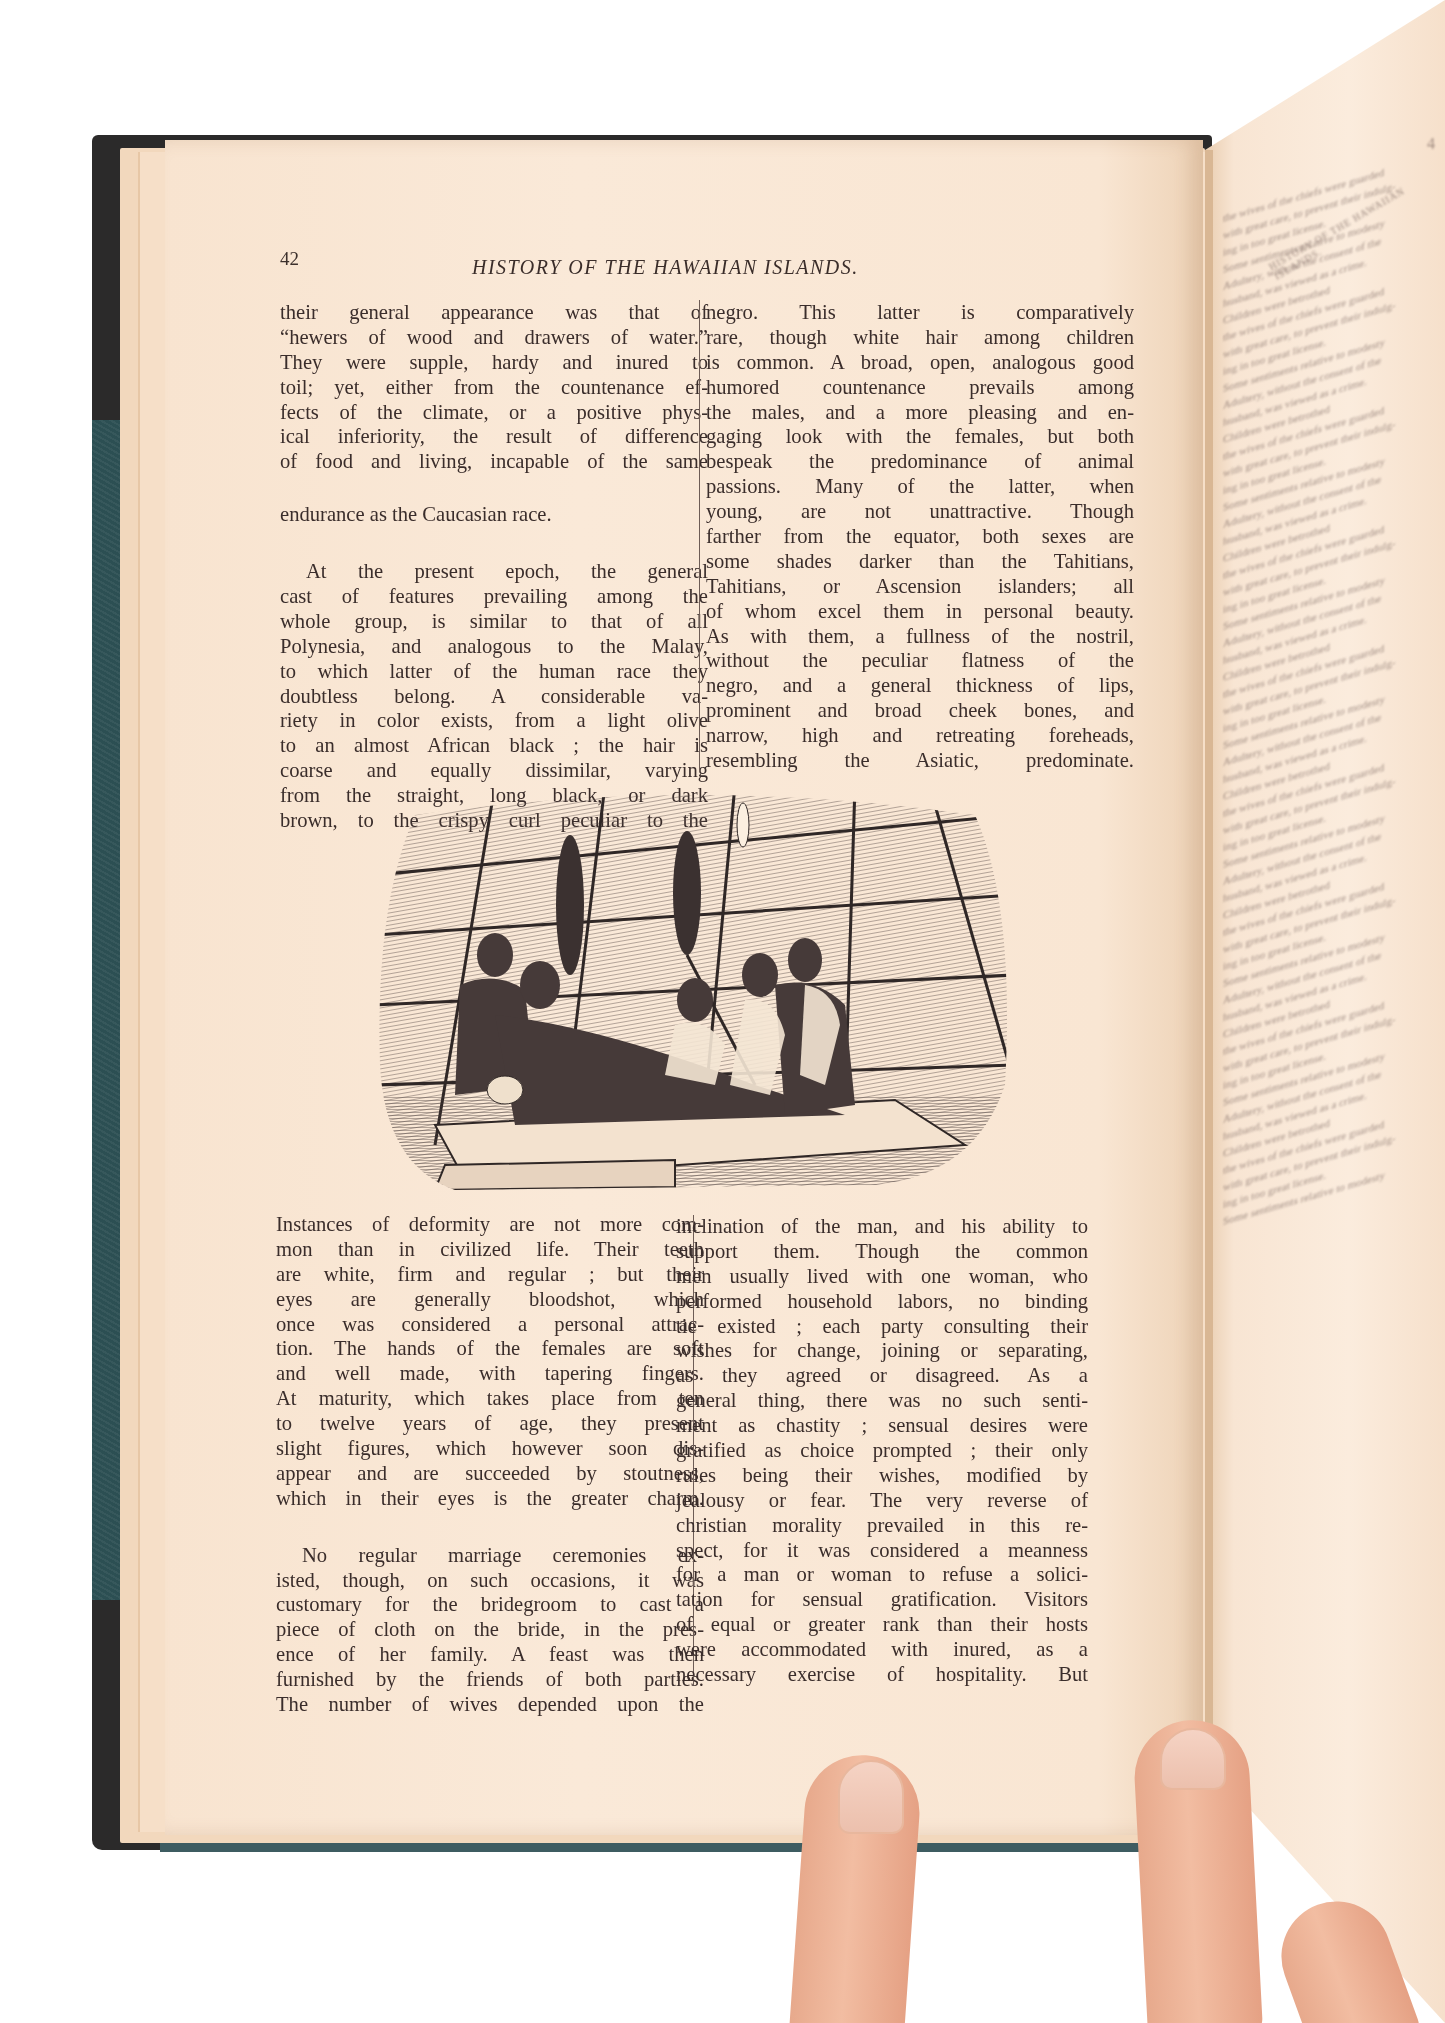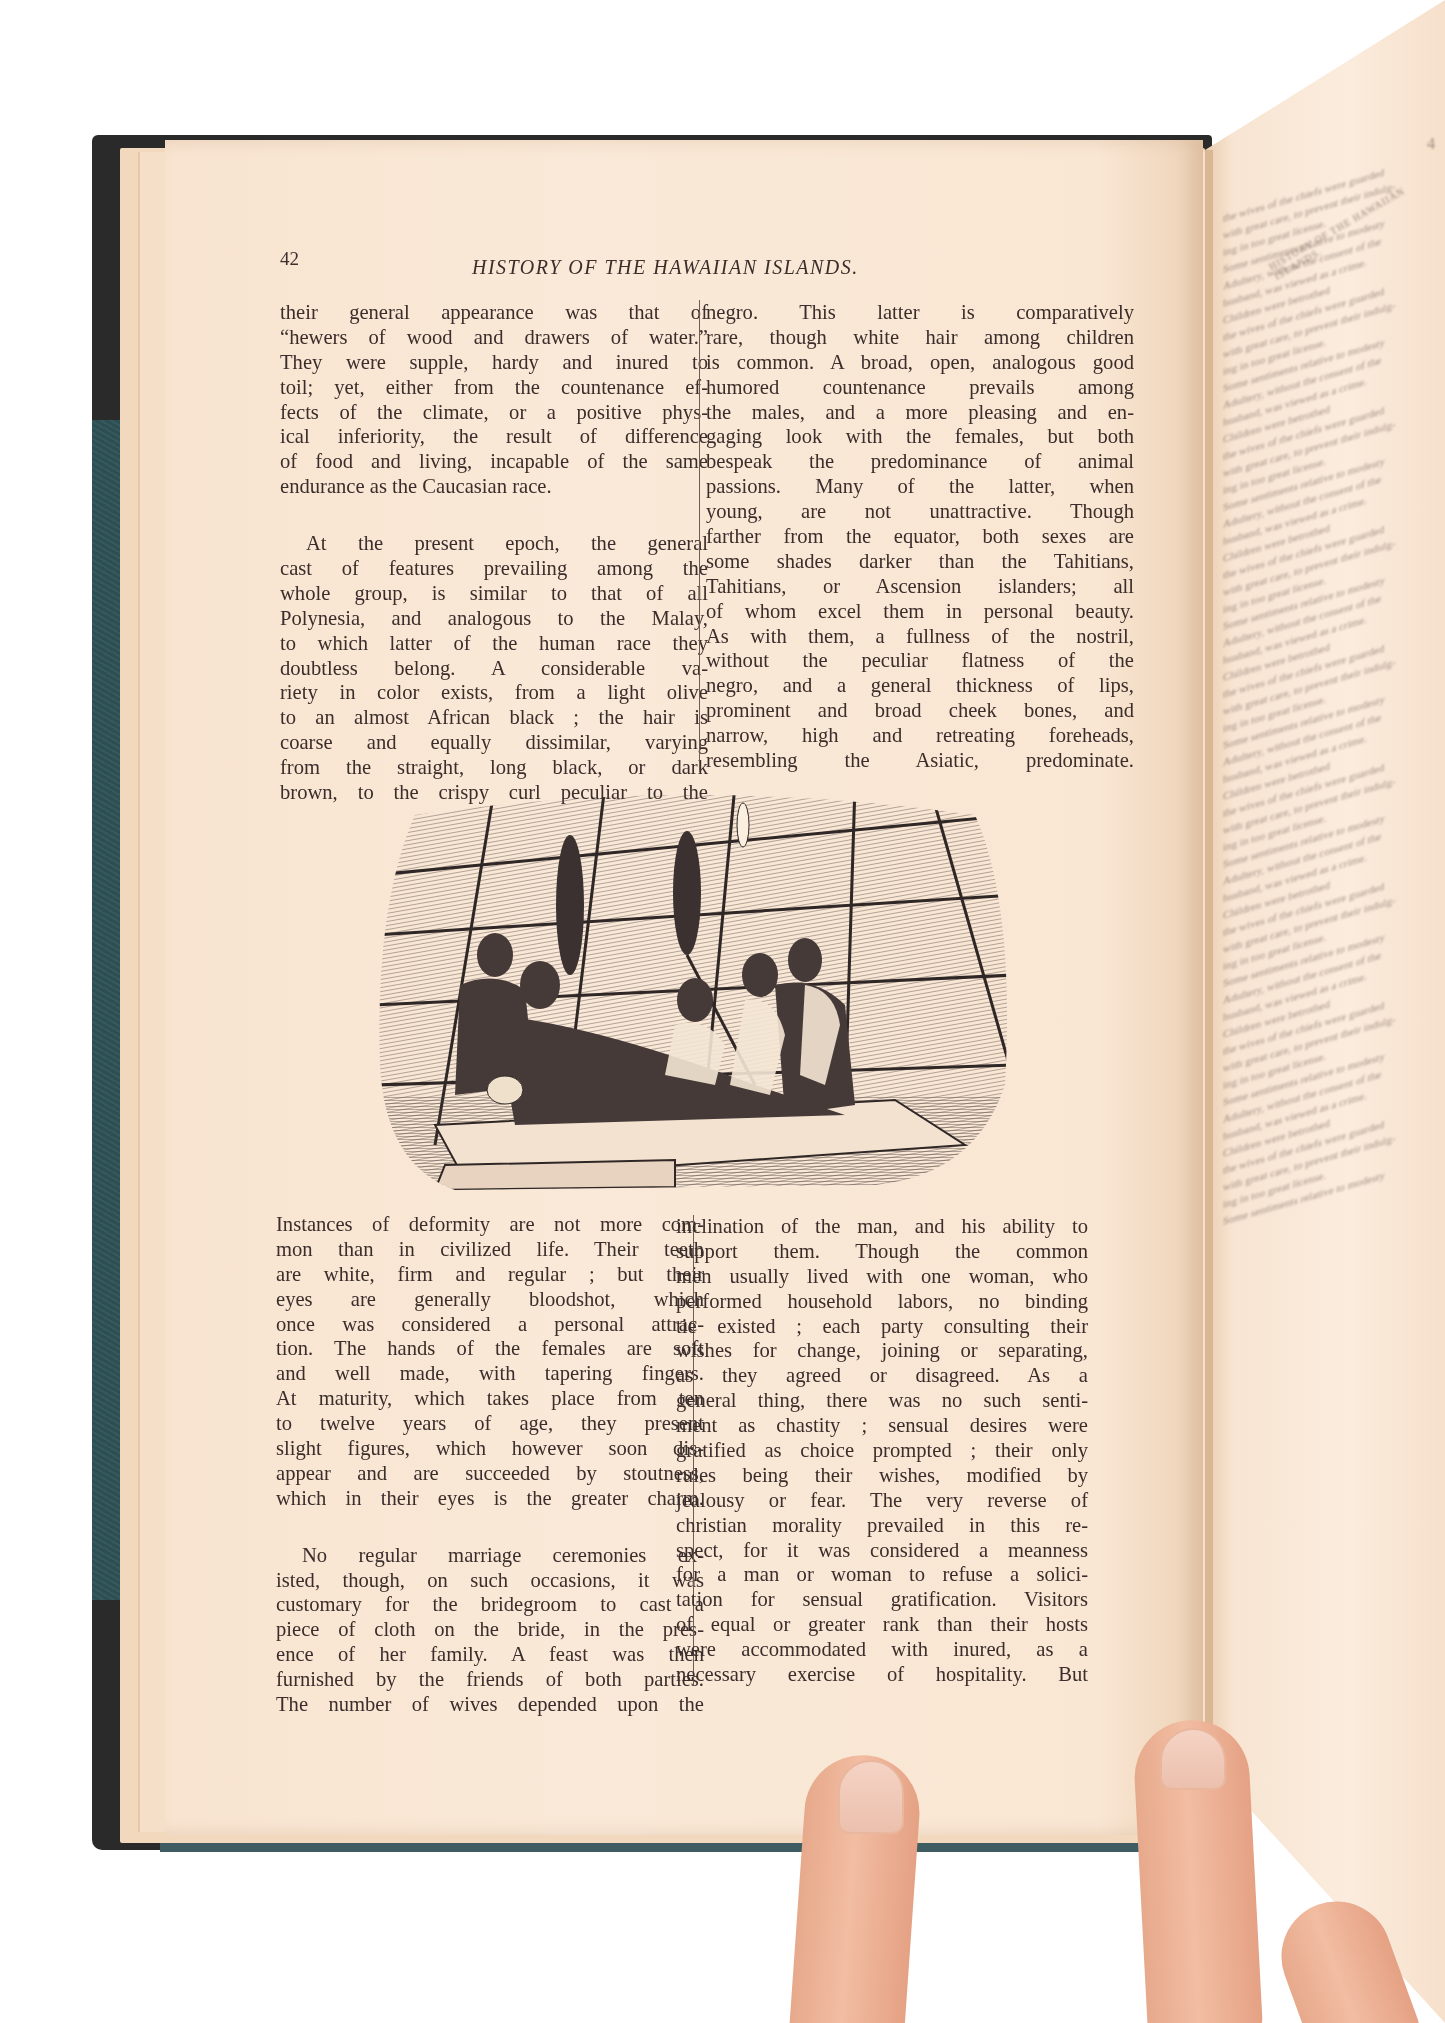--- a/index.html
+++ b/index.html
@@ -45,21 +45,21 @@
     letter-spacing:1.5px; color:#3a2d2a; white-space:nowrap;
   }
   .col {
     position:absolute; width:428px; color:#3a2d2b;
     font-size:20.6px; line-height:24.9px;
   }
   .col .line {
     display:block; white-space:nowrap; text-align:justify; text-align-last:justify;
     height:24.9px; overflow:visible;
   }
-  .col .line.last { text-align-last:left; }
+  .col .line.last { text-align-last:left;margin-top:28px; }
   .col .line.indent { padding-left:26px;margin-top:32px; }
   .col-rule {
     position:absolute; width:1px; background:#6d5c55;
   }
   .illustration {
     position:absolute; left:375px; top:785px; width:640px; height:420px;
   }
   .spread-right {
     position:absolute; left:1205px; top:0; width:240px; height:2023px;
     overflow:hidden;

